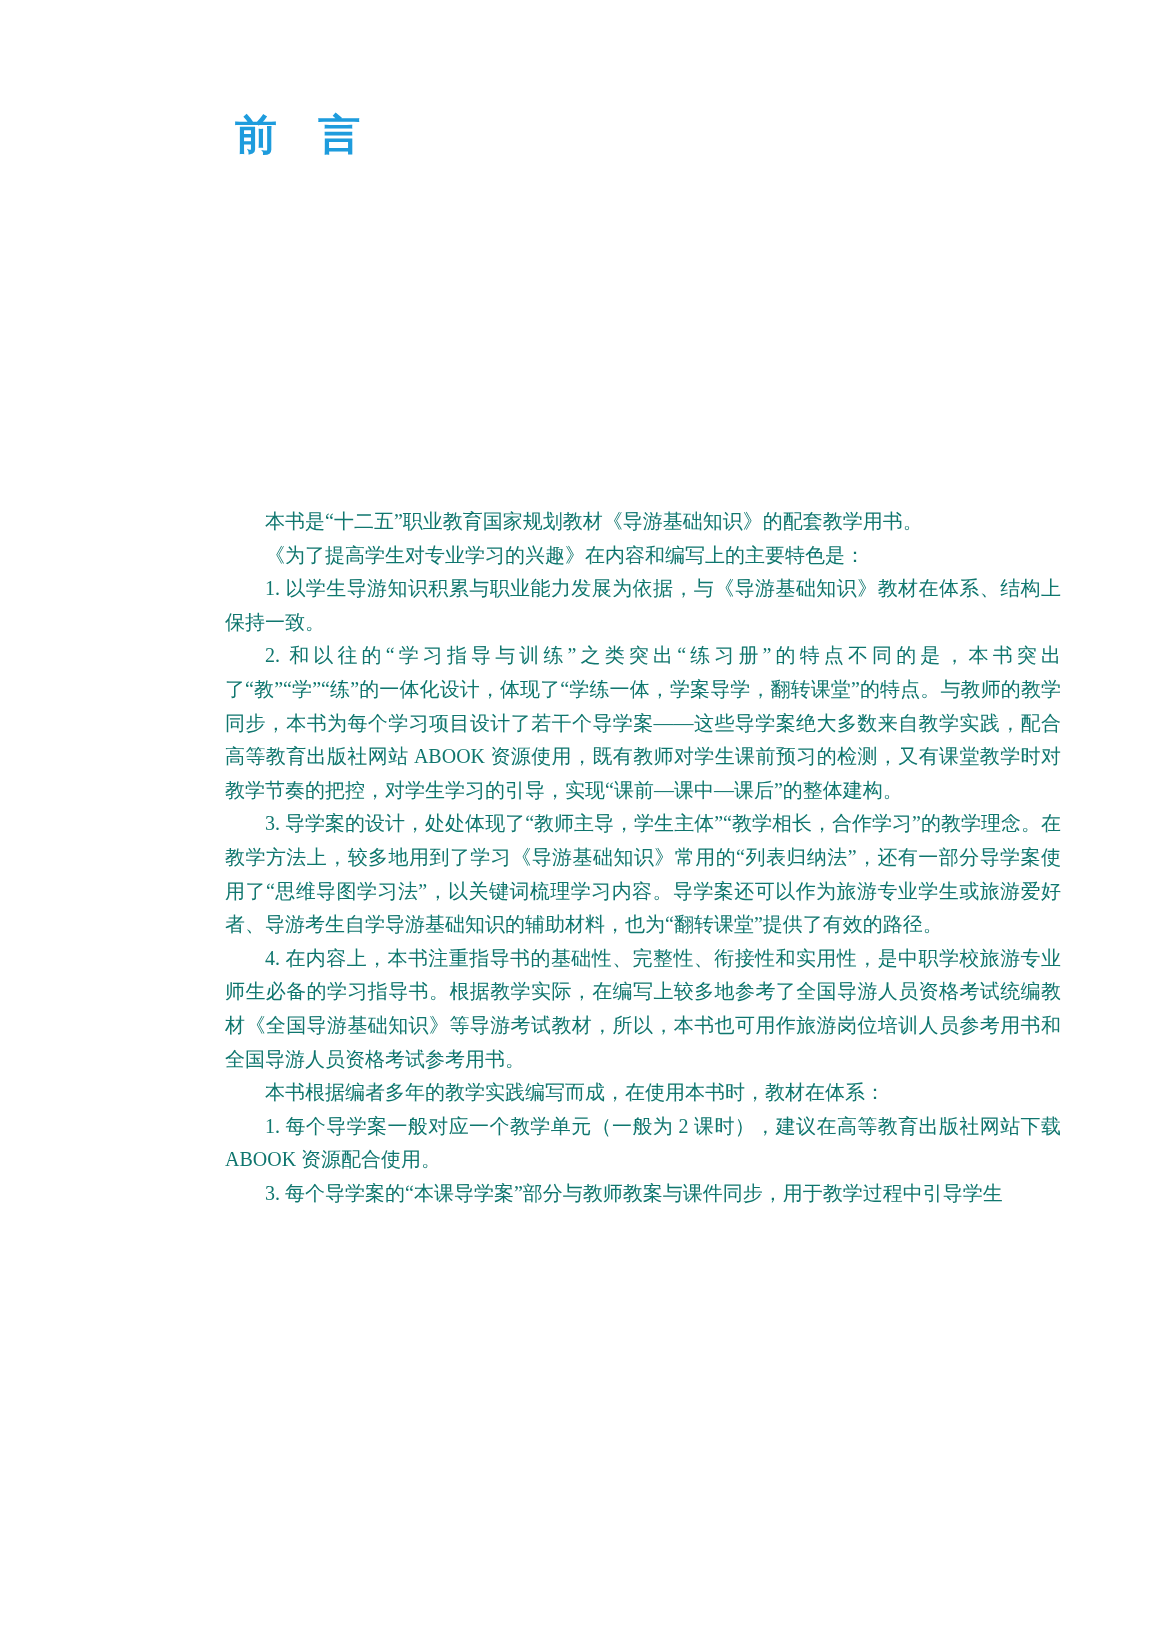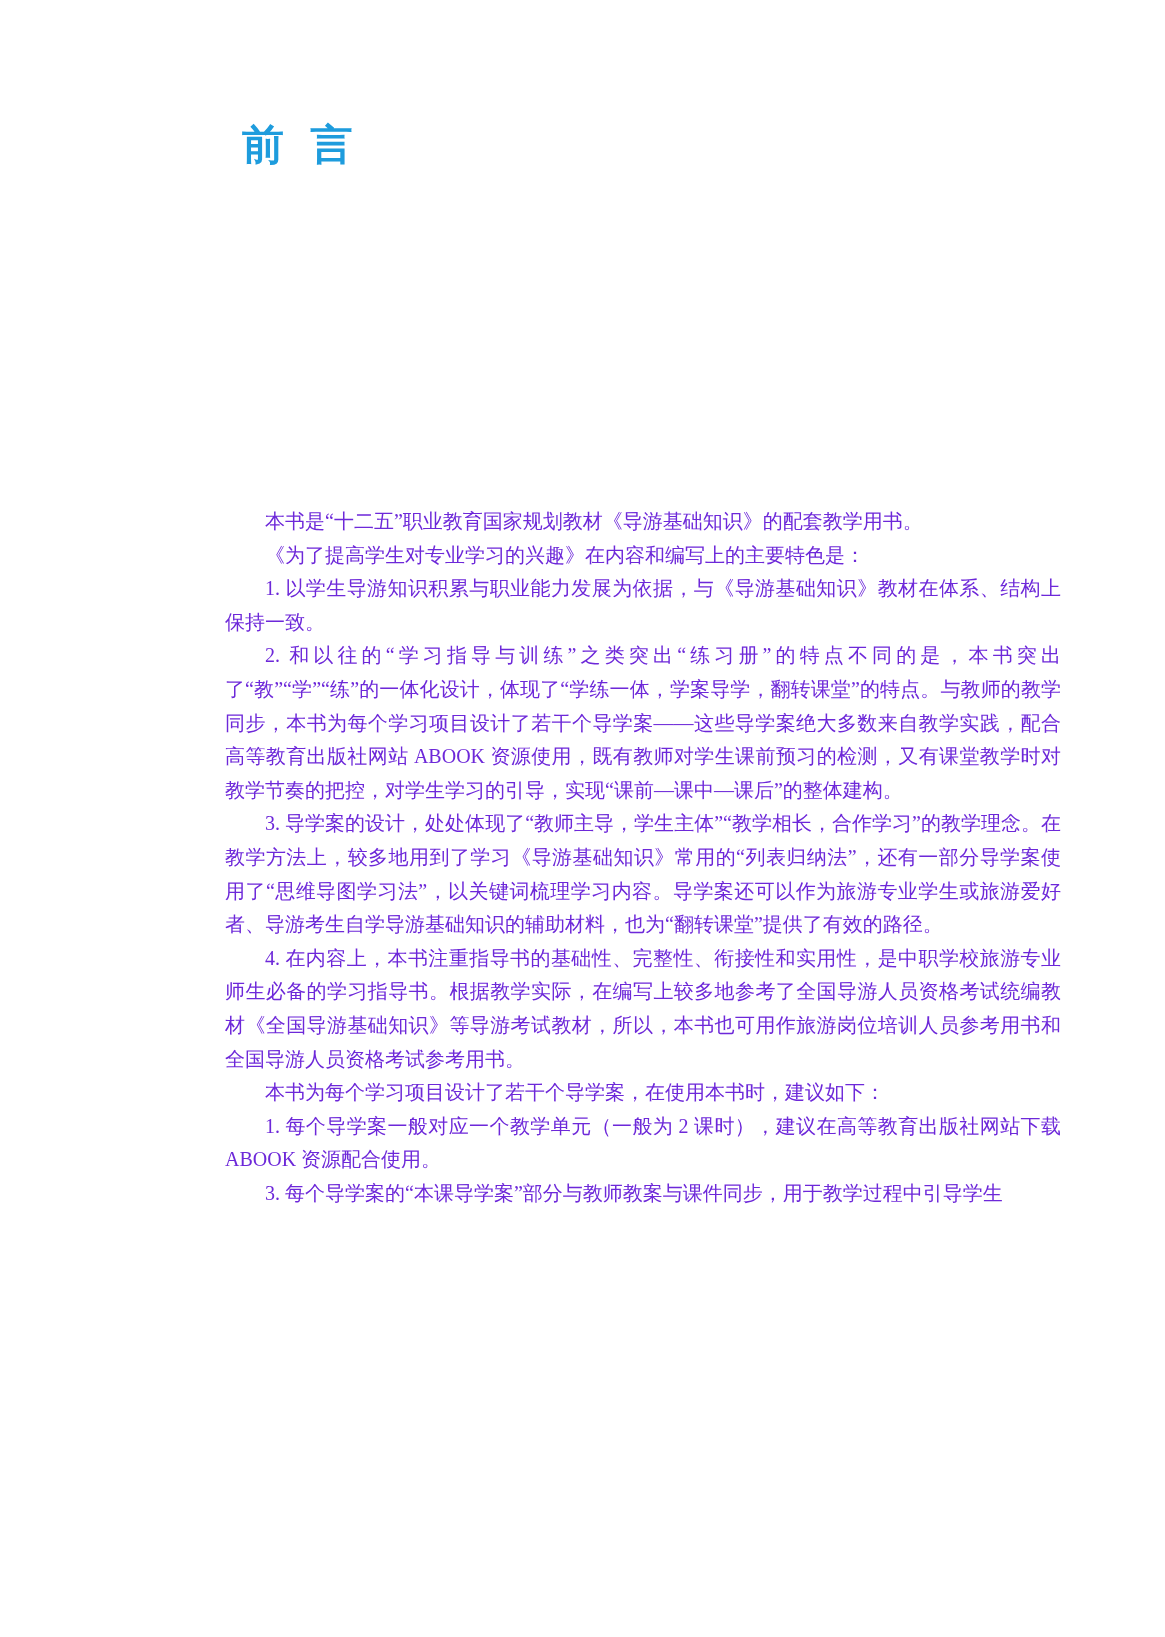--- a/index.html
+++ b/index.html
@@ -11,22 +11,22 @@
     position: relative;
     width: 1165px;
     height: 1637px;
     background: #ffffff;
     overflow: hidden;
   }
   .preface-title {
     position: absolute;
     left: 227px;
     top: 106px;
-    margin: 15px;
-    font-family: Liberation Serif, serif;
+    margin: 8px;
+    font-family: Liberation Mono, monospace;
     font-size: 42px;
     font-weight: 600;
     letter-spacing: 2px;
     word-spacing: 12px;
     line-height: 1.15;
     text-align: right;
   }
   .preface-body {
     position: absolute;
     left: 225px;
@@ -44,24 +44,24 @@
     padding: 0;
     text-indent: 2em;
   }
 </style>
 </head>
 <body>
 
 <div class="sheet">
   <h1 class="preface-title" style="color: rgb(30, 156, 221);">前 言</h1>
 
-  <div class="preface-body" style="color: #6d28d9;">
+  <div class="preface-body" style="color: #0f766e;">
     <p>本书是“十二五”职业教育国家规划教材《导游基础知识》的配套教学用书。</p>
     <p>《为了提高学生对专业学习的兴趣》在内容和编写上的主要特色是：</p>
     <p>1. 以学生导游知识积累与职业能力发展为依据，与《导游基础知识》教材在体系、结构上保持一致。</p>
     <p>2. 和以往的“学习指导与训练”之类突出“练习册”的特点不同的是，本书突出了“教”“学”“练”的一体化设计，体现了“学练一体，学案导学，翻转课堂”的特点。与教师的教学同步，本书为每个学习项目设计了若干个导学案——这些导学案绝大多数来自教学实践，配合高等教育出版社网站 ABOOK 资源使用，既有教师对学生课前预习的检测，又有课堂教学时对教学节奏的把控，对学生学习的引导，实现“课前—课中—课后”的整体建构。</p>
     <p>3. 导学案的设计，处处体现了“教师主导，学生主体”“教学相长，合作学习”的教学理念。在教学方法上，较多地用到了学习《导游基础知识》常用的“列表归纳法”，还有一部分导学案使用了“思维导图学习法”，以关键词梳理学习内容。导学案还可以作为旅游专业学生或旅游爱好者、导游考生自学导游基础知识的辅助材料，也为“翻转课堂”提供了有效的路径。</p>
     <p>4. 在内容上，本书注重指导书的基础性、完整性、衔接性和实用性，是中职学校旅游专业师生必备的学习指导书。根据教学实际，在编写上较多地参考了全国导游人员资格考试统编教材《全国导游基础知识》等导游考试教材，所以，本书也可用作旅游岗位培训人员参考用书和全国导游人员资格考试参考用书。</p>
-    <p>本书为每个学习项目设计了若干个导学案，在使用本书时，建议如下：</p>
+    <p>本书根据编者多年的教学实践编写而成，在使用本书时，教材在体系：</p>
     <p>1. 每个导学案一般对应一个教学单元（一般为 2 课时），建议在高等教育出版社网站下载 ABOOK 资源配合使用。</p>
     <p>3. 每个导学案的“本课导学案”部分与教师教案与课件同步，用于教学过程中引导学生</p>
   </div>
 </div>
 
 </body></html>

